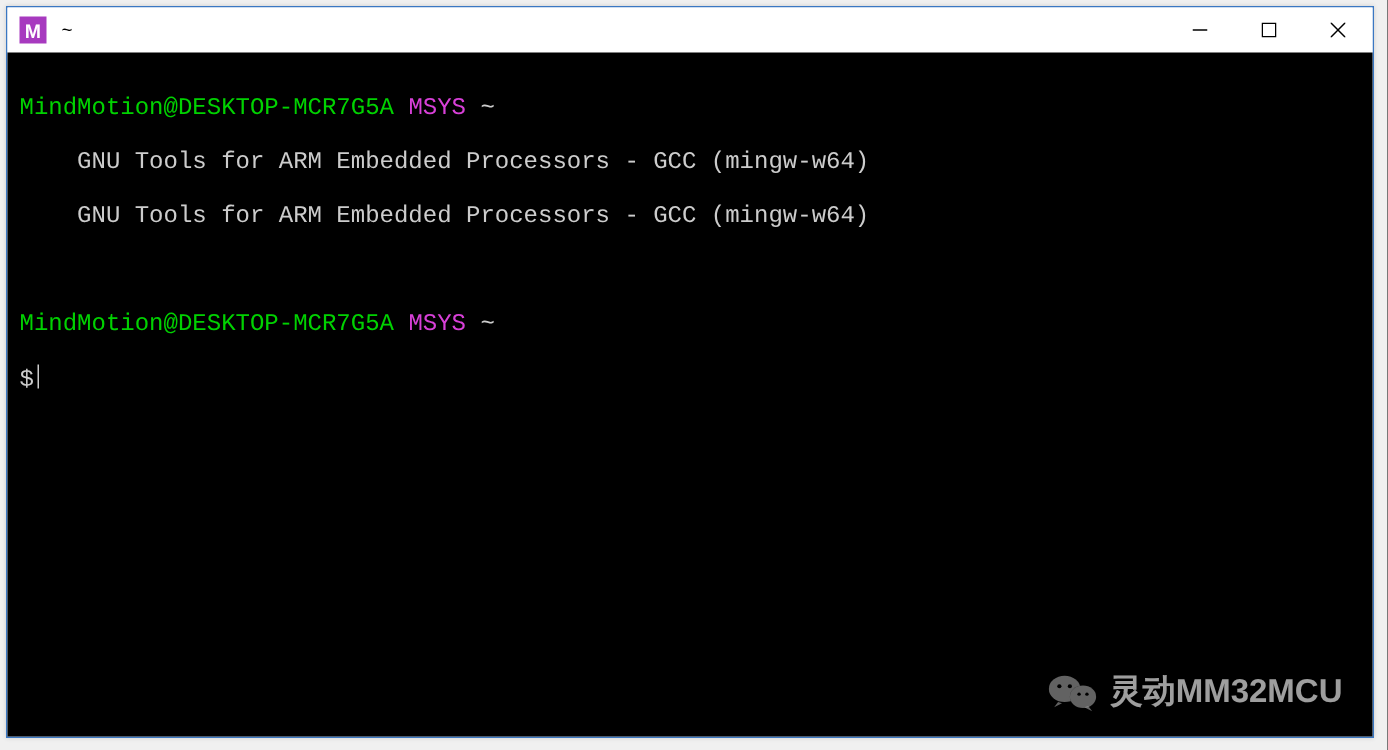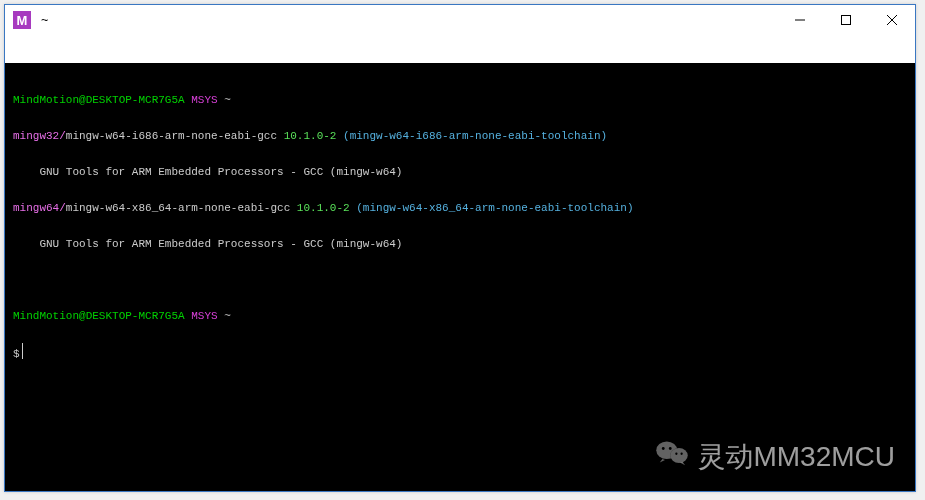--- a/index.html
+++ b/index.html
@@ -60,51 +60,51 @@
       justify-content: center;
       background: transparent;
       cursor: pointer;
     }
     .win-btn svg { display: block; }
     .terminal {
       flex: 1;
       background: #000000;
       padding: 10px 8px 8px 8px;
       font-family: 'Consolas', 'Courier New', monospace;
-      font-size: 11px;
+      font-size: 16px;
       line-height: 18px;
       color: #cccccc;
       overflow: hidden;
       white-space: pre;
-      margin-top: 28px;
     }
     .c-green { color: #00d200; }
     .c-magenta { color: #d840d8; }
     .c-default { color: #cccccc; }
     .c-lime { color: #5ae25a; }
     .c-cyan { color: #55b1df; }
     .c-pink { color: #e86fe8; }
     .cursor {
       display: inline-block;
       width: 1px;
       height: 16px;
       background: #cccccc;
       vertical-align: -2px;
       margin-left: 2px;
     }
     .watermark {
       position: absolute;
       right: 30px;
       bottom: 24px;
       display: flex;
+      align-items: center;
       gap: 8px;
       color: rgba(255,255,255,0.62);
       font-family: 'Microsoft YaHei', sans-serif;
-      font-size: 28px;
-      font-weight: 400;
+      font-size: 22px;
+      font-weight: 700;
       pointer-events: none;
     }
     .watermark .wx-icon {
       width: 34px;
       height: 28px;
       opacity: 0.62;
     }
   </style>
 </head>
 <body>
@@ -131,23 +131,21 @@
         <svg width="10" height="10">
             <line x1="0" y1="0" x2="10" y2="10" stroke="#000" stroke-width="1"></line>
             <line x1="10" y1="0" x2="0" y2="10" stroke="#000" stroke-width="1"></line>
           </svg>
       </div>
     </div>
   </div>
 
   <div class="terminal">
 <div><span class="c-green">MindMotion</span><span class="c-green">@</span><span class="c-green">DESKTOP-MCR7G5A</span> <span class="c-magenta">MSYS</span> <span class="c-default">~</span></div>
-<div><span class="c-pink">mingw32/</span><span class="c-default">mingw-w64-i686-arm-none-eabi-gcc</span><span class="c-lime"> 10.1.0-2 </span><span class="c-cyan">(mingw-w64-i686-arm-none-eabi-toolchain)</span></div>
 <div class="c-default">    GNU Tools for ARM Embedded Processors - GCC (mingw-w64)</div>
-<div><span class="c-pink">mingw64/</span><span class="c-default">mingw-w64-x86_64-arm-none-eabi-gcc</span><span class="c-lime"> 10.1.0-2 </span><span class="c-cyan">(mingw-w64-x86_64-arm-none-eabi-toolchain)</span></div>
 <div class="c-default">    GNU Tools for ARM Embedded Processors - GCC (mingw-w64)</div>
 <div>&nbsp;</div>
 <div><span class="c-green">MindMotion</span><span class="c-green">@</span><span class="c-green">DESKTOP-MCR7G5A</span> <span class="c-magenta">MSYS</span> <span class="c-default">~</span></div>
 <div><span class="c-default">$</span><span class="cursor"></span></div>
   </div>
 </div>
 
 <div class="watermark">
   <svg class="wx-icon" viewBox="0 0 38 32">
     <ellipse cx="13" cy="14" rx="12" ry="10" fill="rgba(255,255,255,0.62)"></ellipse>

